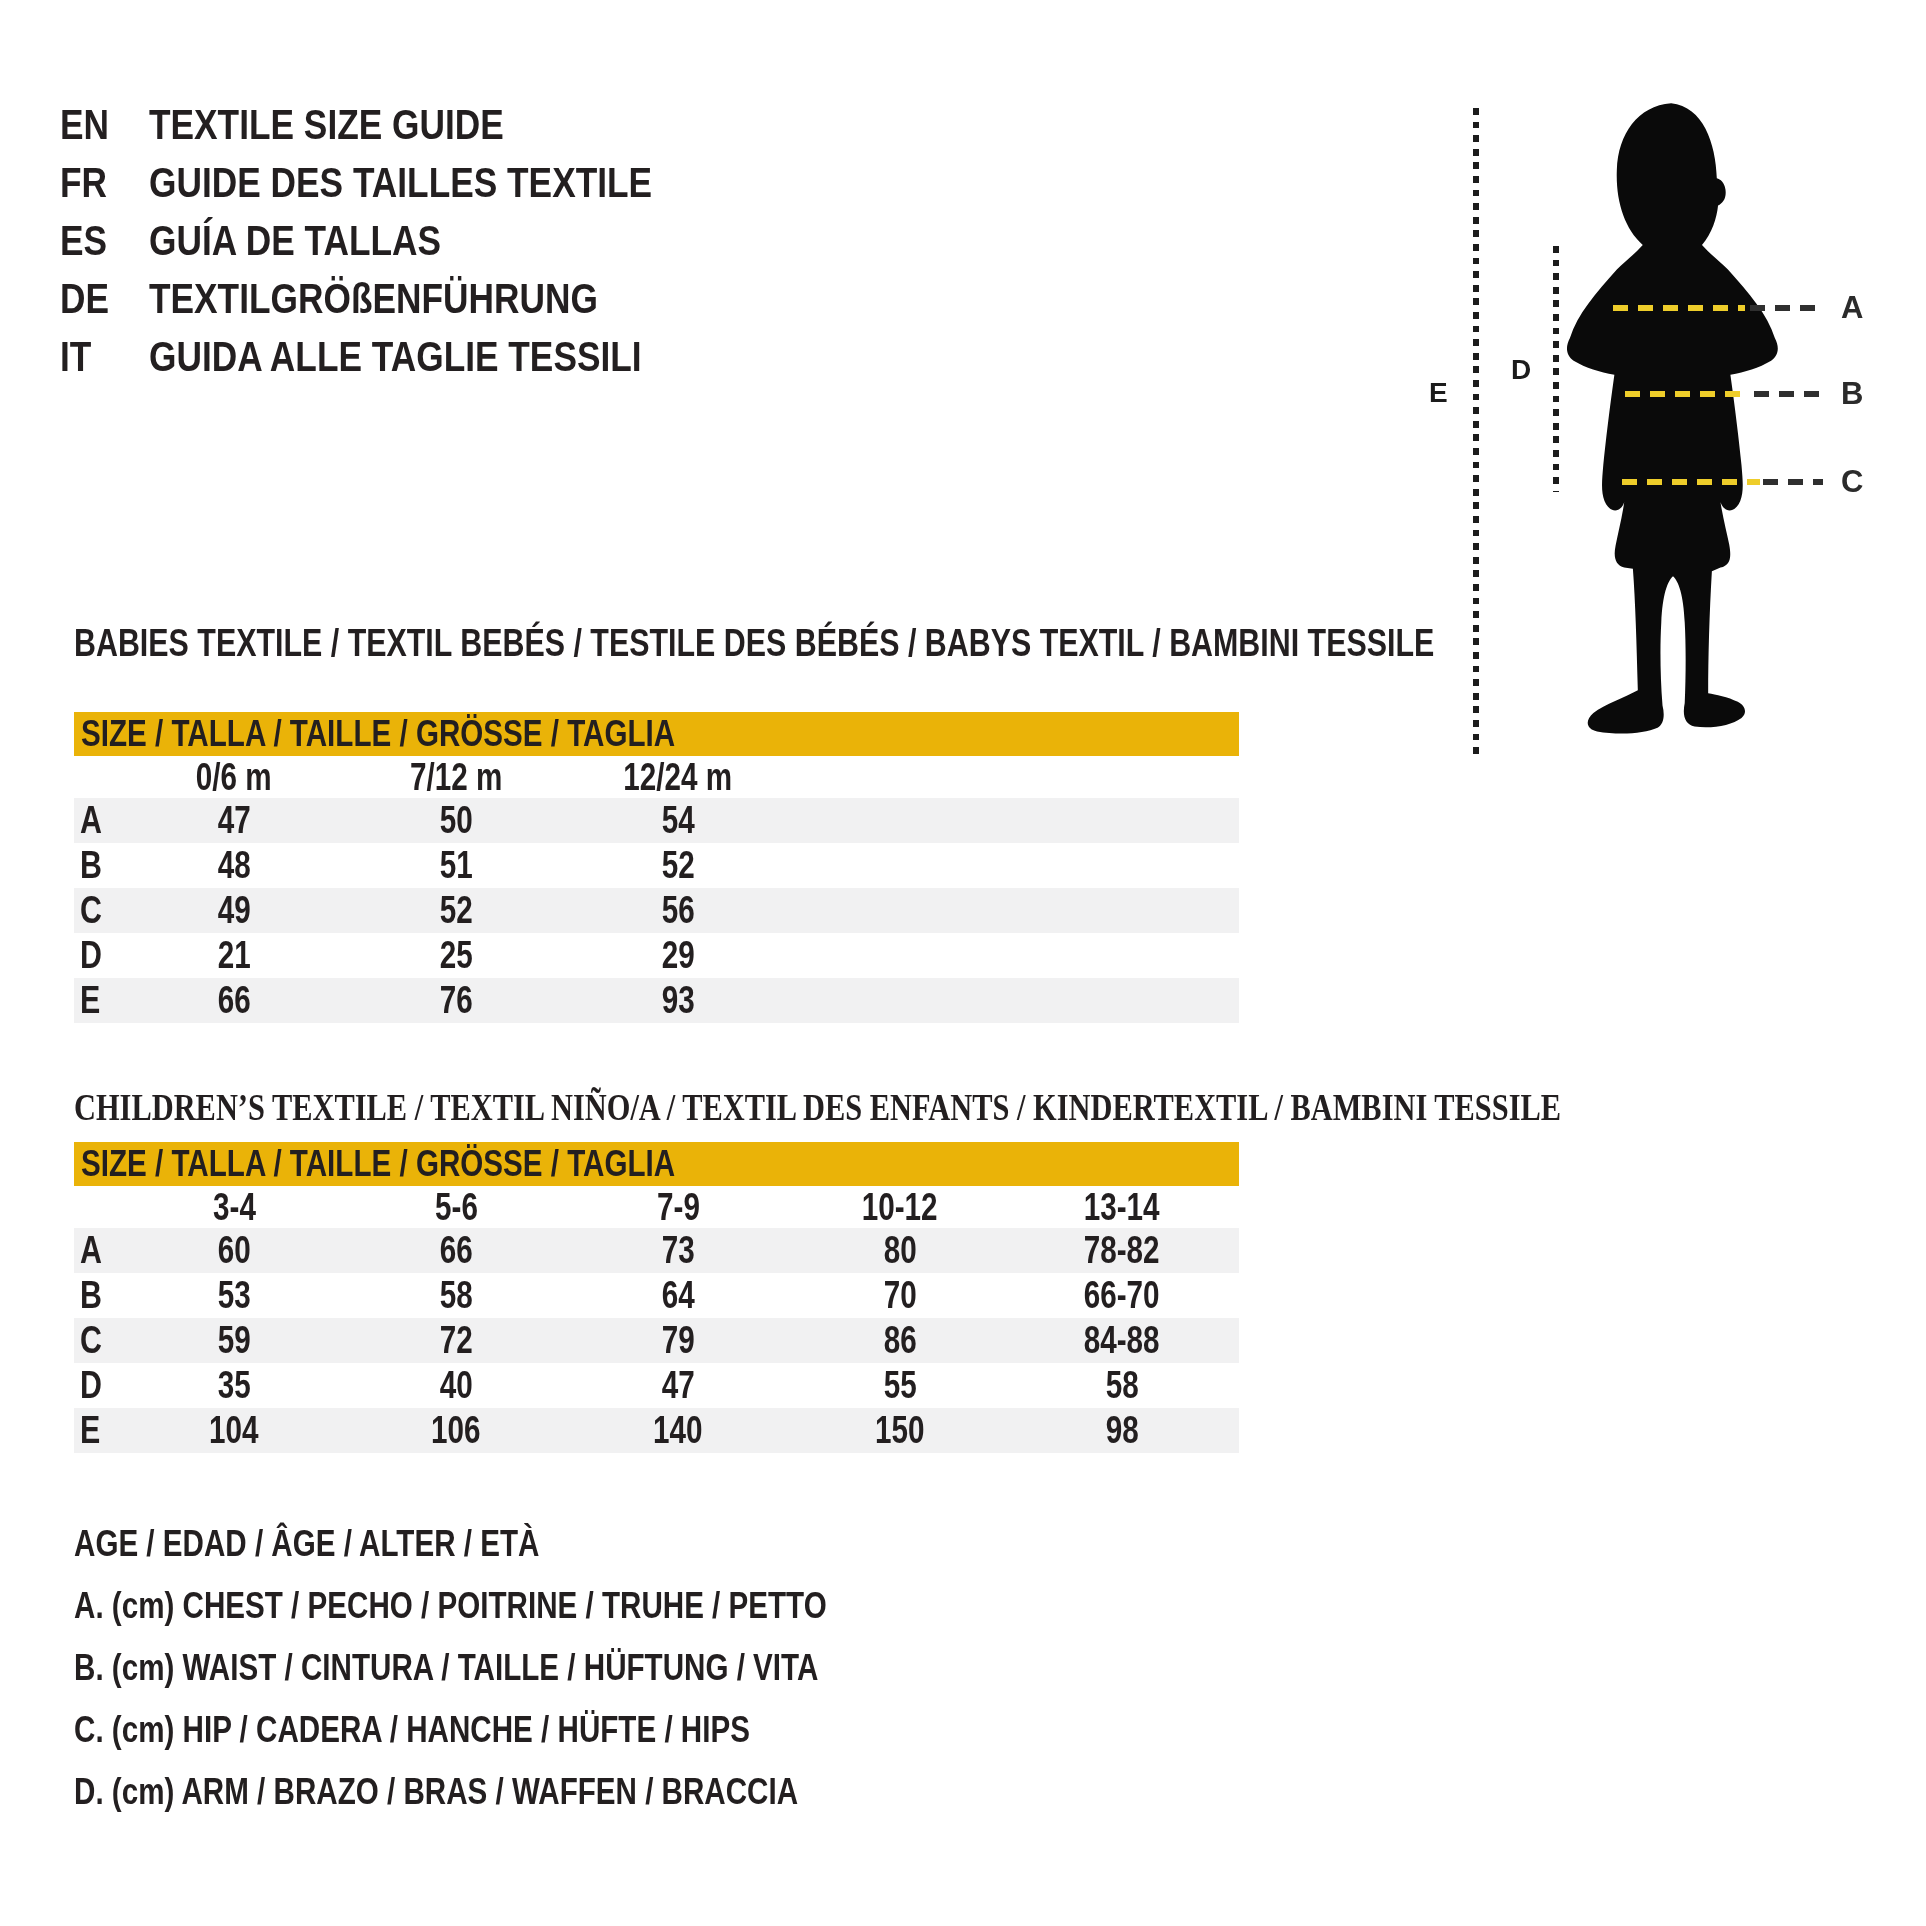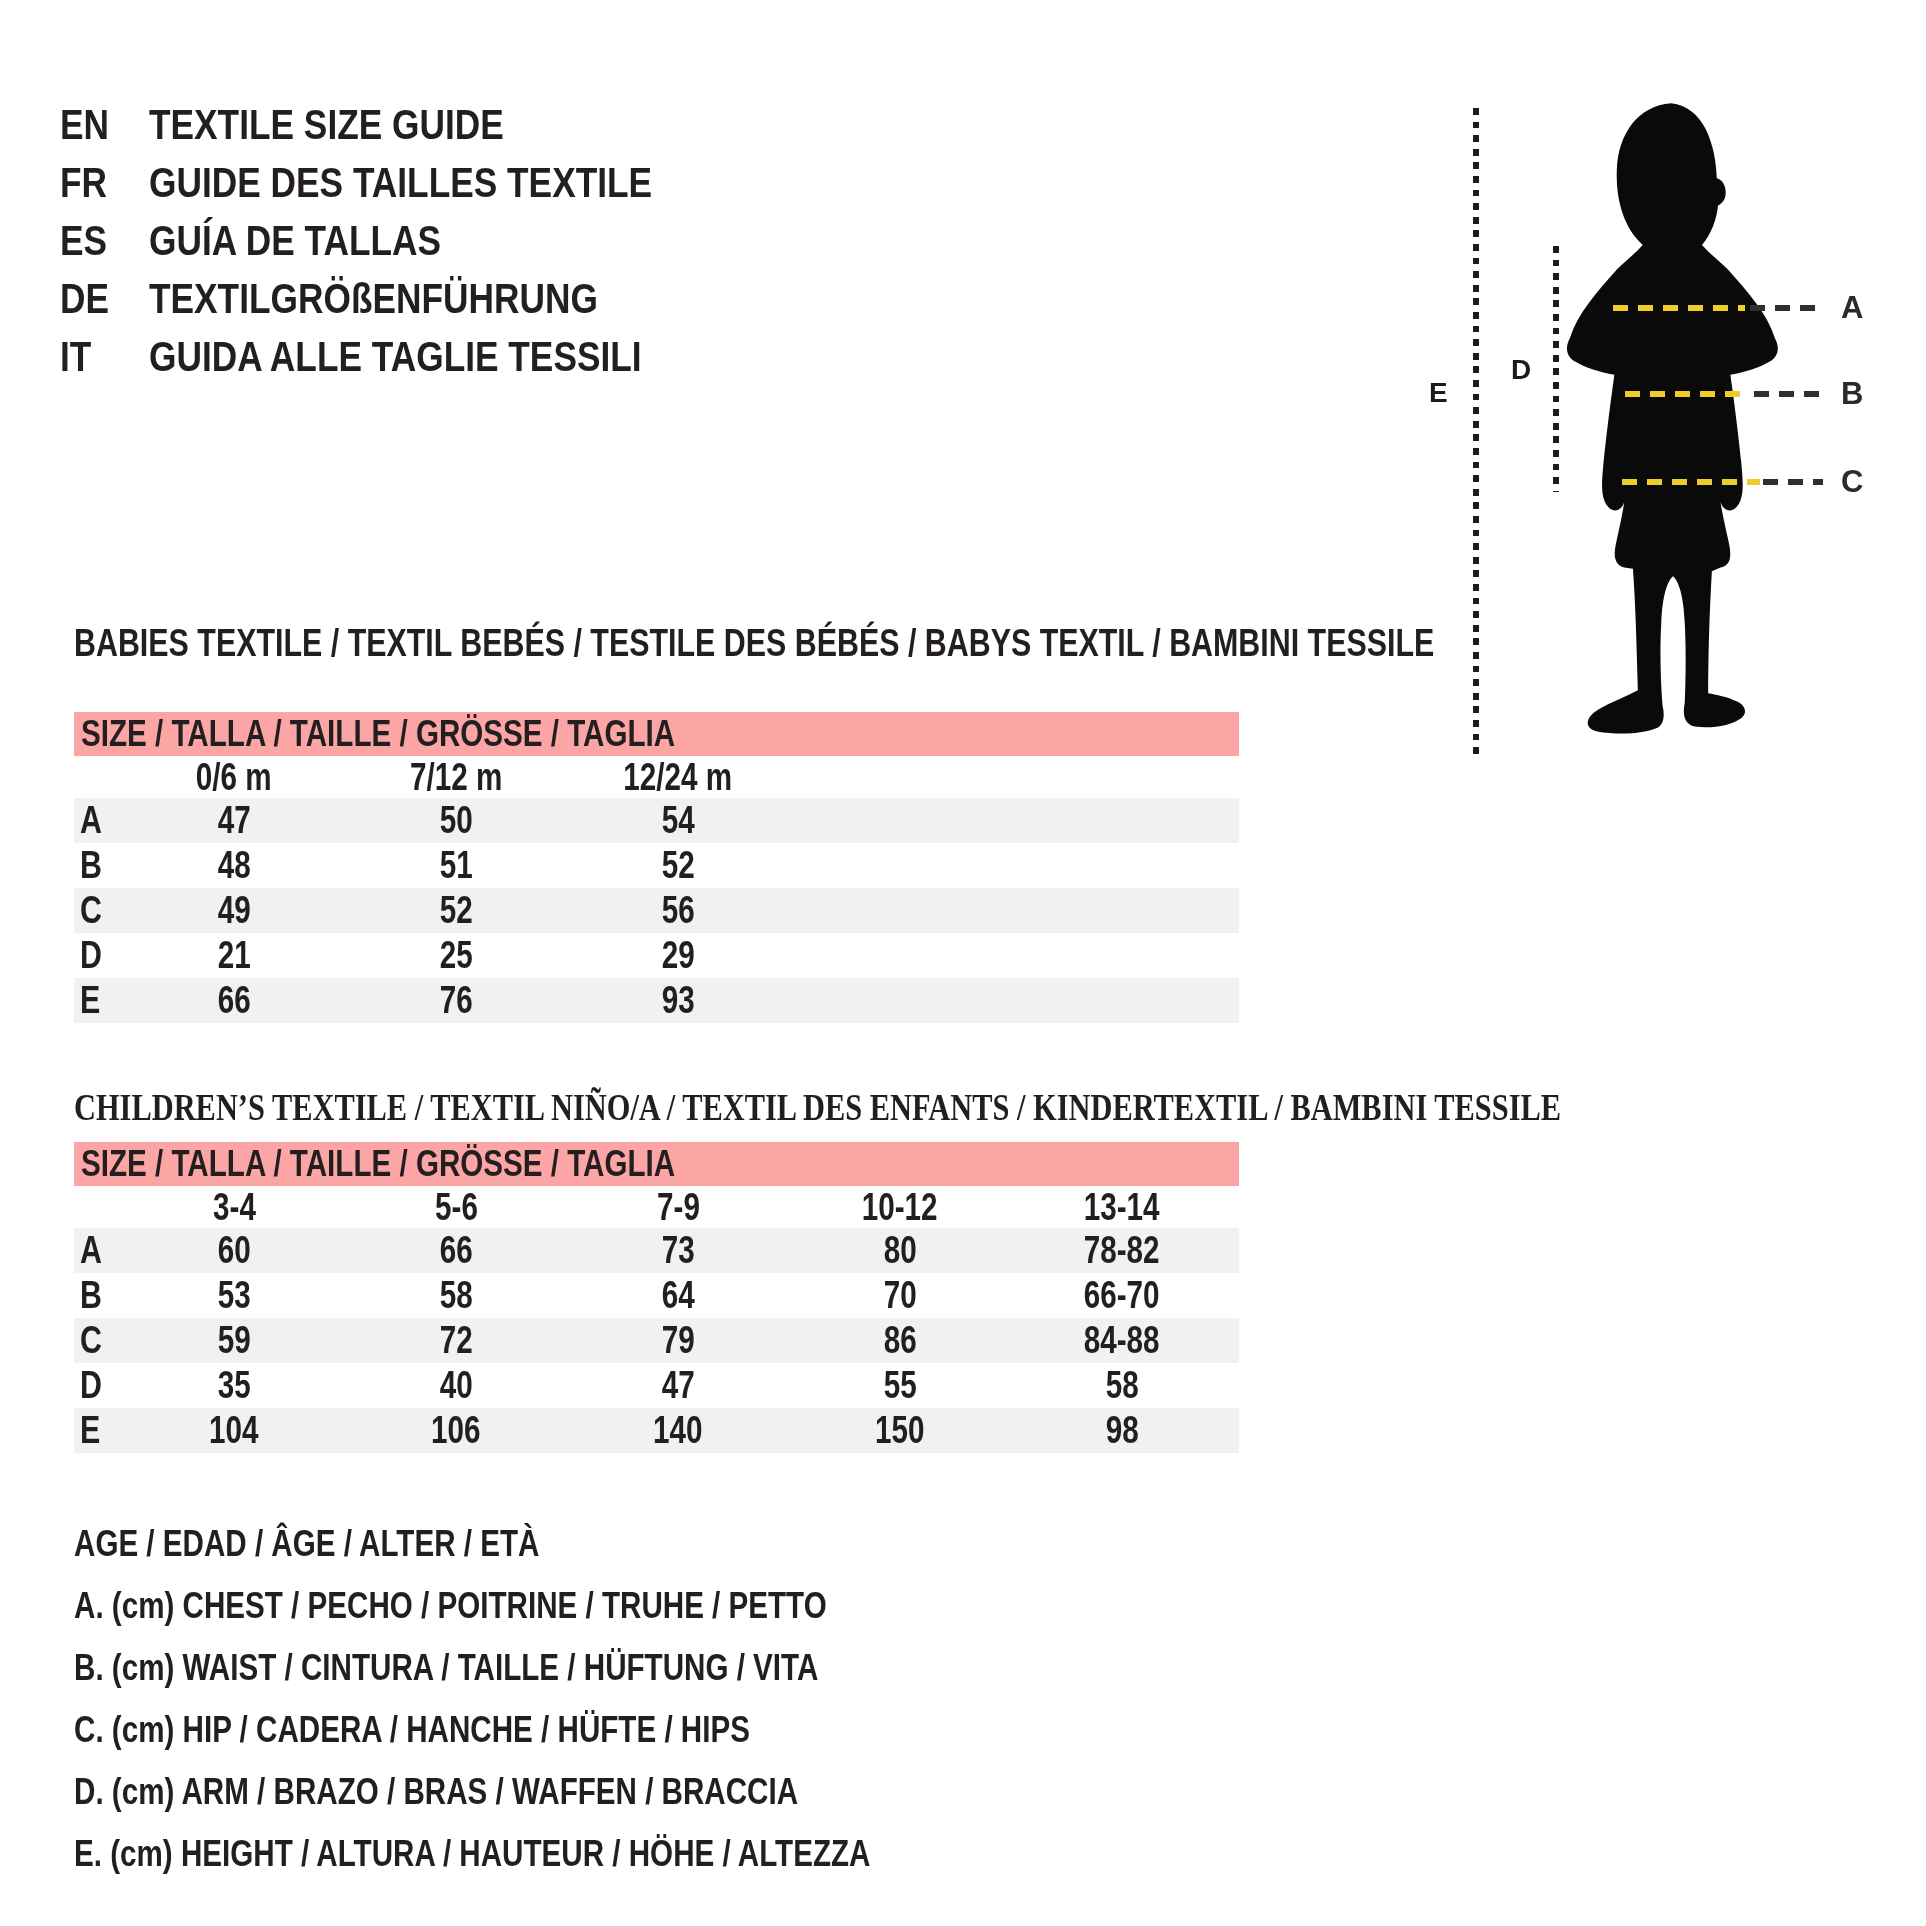--- a/index.html
+++ b/index.html
@@ -28,21 +28,21 @@
   .vdots{width:5.5px;background:repeating-linear-gradient(to bottom,#1c1c1c 0 6.8px,transparent 6.8px 13.6px);}
   .hdash-y{height:6.2px;background:repeating-linear-gradient(to right,#eecd2a 0 15px,transparent 15px 25px);}
   .hdash-k{height:6.2px;background:repeating-linear-gradient(to right,#2f2f2f 0 15px,transparent 15px 25px);}
   .mlabel{font-size:31px;line-height:42px;color:#2b2b2b;}
   .mlabel-sm{font-size:28px;line-height:39px;color:#1c1c1c;}
 
   
   .sec-title{font-size:38px;line-height:38px;}
 
   
-  .graybar{left:74px;width:1165px;height:44px;background:#fca5a5;line-height:44px;font-size:37px;padding-left:7.4px;box-sizing:border-box;}
+  .graybar{left:74px;width:1165px;height:44px;background:#eab308;line-height:44px;font-size:37px;padding-left:7.4px;box-sizing:border-box;}
   .trow{display:flex;height:45px;line-height:45px;font-size:38px;}
   .thead-row{height:41px;line-height:41px;}
   .cell-letter{flex:0 0 49px;width:49px;padding-left:6.2px;text-align:left;box-sizing:border-box;}
   .cell-val{flex:0 0 222px;width:222px;text-align:center;}
   .rows .trow:nth-child(odd){background:#f1f1f2;}
   .tablebox{left:74px;width:1165px;}
 
   
   .legend{left:74px;top:1513px;width:1047px;}
   .legend-line{height:62px;line-height:62px;font-size:37px;}
@@ -253,15 +253,14 @@
     </div>
   </div>
 </div>
 
 <div class="abs legend">
   <div class="legend-line"><span class="t">AGE / EDAD / ÂGE / ALTER / ETÀ</span></div>
   <div class="legend-line"><span class="t">A. (cm) CHEST / PECHO / POITRINE / TRUHE / PETTO</span></div>
   <div class="legend-line"><span class="t">B. (cm) WAIST / CINTURA / TAILLE / HÜFTUNG / VITA</span></div>
   <div class="legend-line"><span class="t">C. (cm) HIP / CADERA / HANCHE / HÜFTE / HIPS</span></div>
   <div class="legend-line"><span class="t">D. (cm) ARM / BRAZO / BRAS / WAFFEN / BRACCIA</span></div>
-  <div class="legend-line"><span class="t">E. (cm) HEIGHT / ALTURA / HAUTEUR / HÖHE / ALTEZZA</span></div>
 </div>
 
 
 </body></html>

